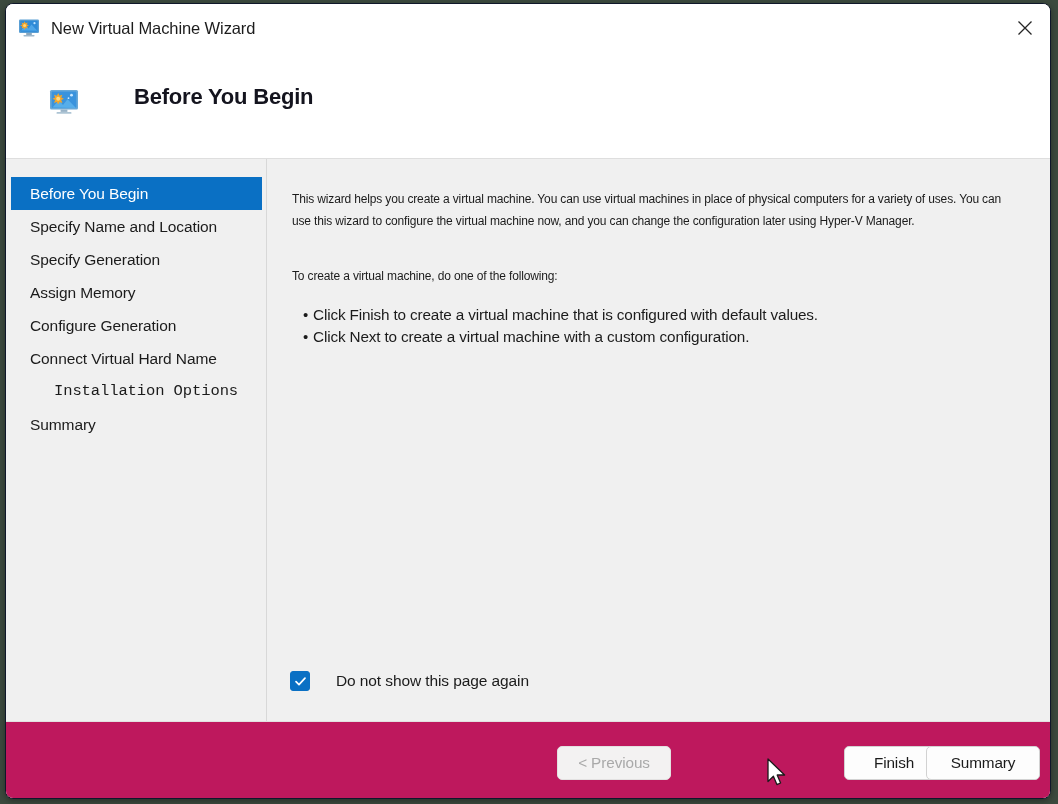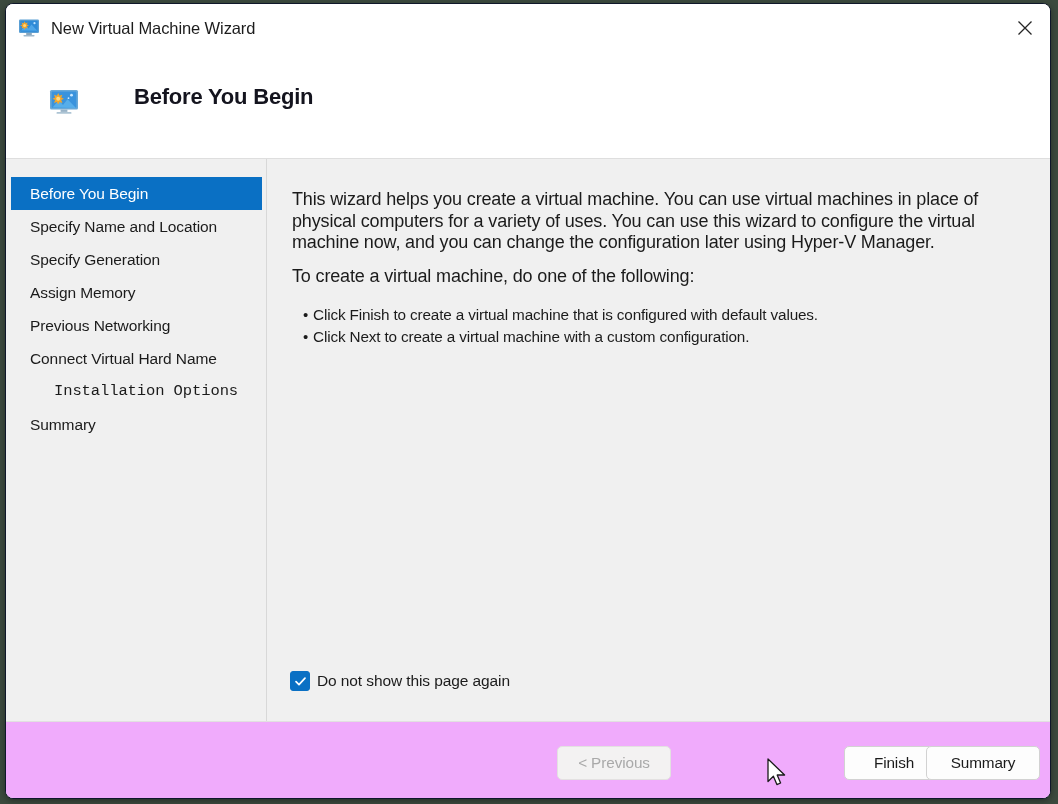--- a/index.html
+++ b/index.html
@@ -140,21 +140,21 @@
     position: absolute;
     left: 262px;
     top: 0;
     right: 0;
     height: 100%;
   }
   .para {
     position: absolute;
     left: 24px;
     width: 730px;
-    font-size: 18px;
+    font-size: 12px;
     color: #1b1b1b;
     line-height: 21.5px;
     letter-spacing: -0.15px;
   }
   .para-intro { top: 30px; }
   .para-create { top: 107px; }
 
   .bullets {
     position: absolute;
     left: 24px;
@@ -198,35 +198,35 @@
     background: #0a70c4;
     border: 1px solid #0a70c4;
     box-sizing: border-box;
     display: flex;
     align-items: center;
     justify-content: center;
     flex: 0 0 auto;
   }
   .checkbox svg { display: block; }
   .checkbox-label {
-    margin-left: 7px;
+    margin-left: 26px;
     font-size: 15.5px;
     color: #1b1b1b;
     letter-spacing: -0.1px;
     white-space: nowrap;
   }
 
   
   .footer {
     position: absolute;
     left: 0;
     top: 717px;
     width: 100%;
     height: 77px;
-    background: #f0abfc;
+    background: #be185d;
     border-top: 1px solid #e2e0e0;
     box-sizing: border-box;
   }
   .btn {
     position: absolute;
     top: 24px;
     height: 34px;
     border-radius: 5px;
     border: 1px solid #d2d2d2;
     background: #fdfdfd;
@@ -325,21 +325,21 @@
     <div class="header-title">Before You Begin</div>
   </div>
 
   <div class="body-area">
 
     <div class="sidebar">
       <div class="nav-item selected">Before You Begin</div>
       <div class="nav-item">Specify Name and Location</div>
       <div class="nav-item">Specify Generation</div>
       <div class="nav-item">Assign Memory</div>
-      <div class="nav-item">Previous Networking</div>
+      <div class="nav-item">Configure Generation</div>
       <div class="nav-item">Connect Virtual Hard Name</div>
       <div class="nav-item indented">Installation Options</div>
       <div class="nav-item">Summary</div>
     </div>
 
     <div class="content">
       <div class="para para-intro">This wizard helps you create a virtual machine. You can use virtual machines in place of physical computers for a variety of uses. You can use this wizard to configure the virtual machine now, and you can change the configuration later using Hyper-V Manager.</div>
       <div class="para para-create">To create a virtual machine, do one of the following:</div>
       <ul class="bullets">
         <li>Click Finish to create a virtual machine that is configured with default values.</li>

